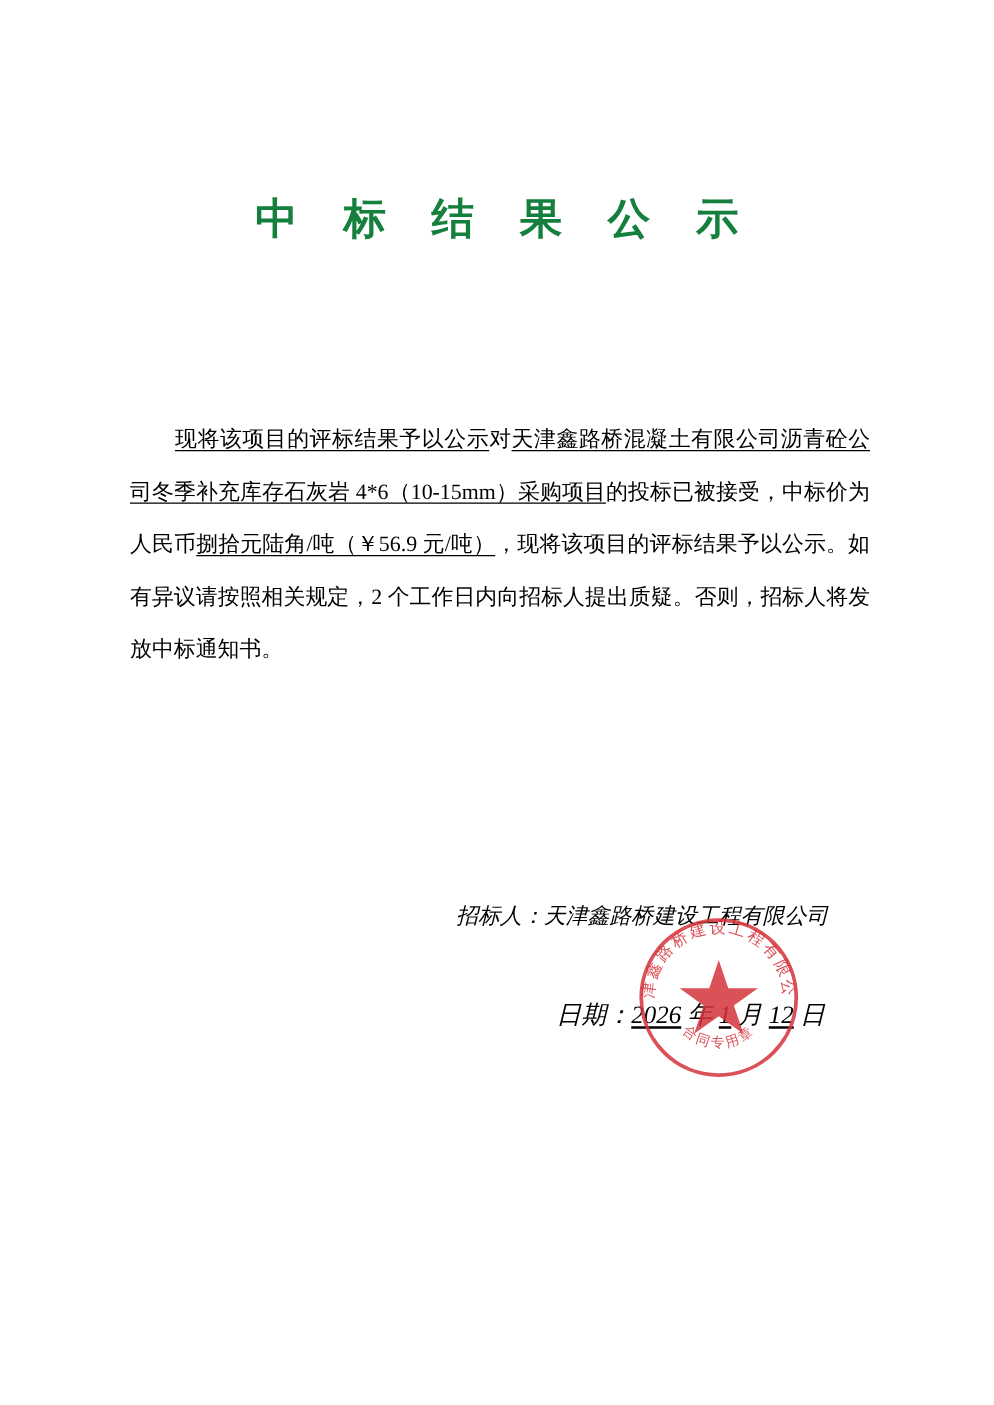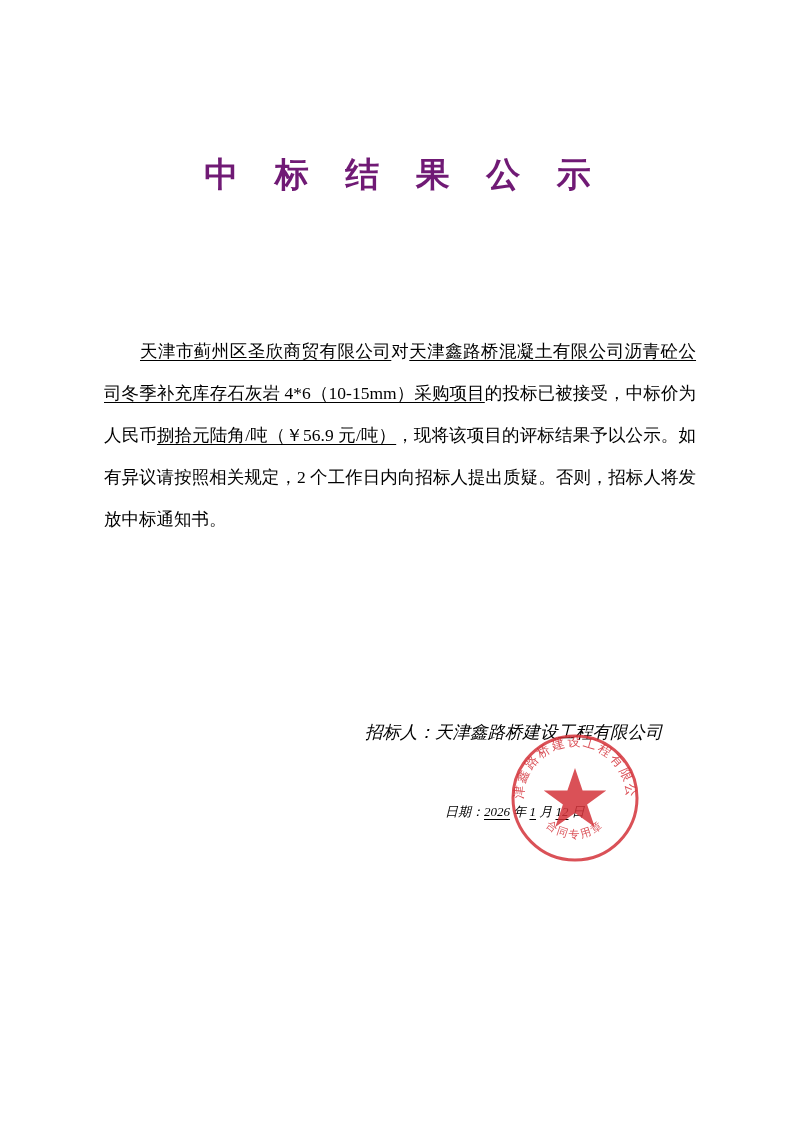--- a/index.html
+++ b/index.html
@@ -27,21 +27,21 @@
     position: absolute;
     top: 152px;
     left: 0;
     width: 795px;
     text-align: center;
     font-size: 34px;
     font-weight: bold;
     letter-spacing: 14px;
     text-indent: 14px;
     font-family: "Liberation Serif", "DejaVu Serif", serif;
-    color: #701a75;
+    color: #15803d;
   }
 
   
   .body-block {
     position: absolute;
     top: 330px;
     left: 104px;
     width: 592px;
   }
   .para {
@@ -65,21 +65,21 @@
     width: 592px;
     font-style: italic;
   }
   .sign-line {
     font-size: 17.5px;
     line-height: 40px;
     padding-left: 262px;
     white-space: nowrap;
   }
   .date-line {
-    font-size: 13px;
+    font-size: 20px;
     line-height: 40px;
     padding-left: 342px;
     margin-top: 40px;
     white-space: nowrap;
   }
 
   
   .seal {
     position: absolute;
     left: 505px;
@@ -92,21 +92,21 @@
 </style>
 </head>
 <body>
 
 <div class="page">
 
   <div class="doc-title">中 标 结 果 公 示</div>
 
   <div class="body-block">
     <div class="para">
-      <span class="u">天津市蓟州区圣欣商贸有限公司</span><span>对</span><span class="u">天津鑫路桥混凝土有限公司沥青砼公司冬季补充库存石灰岩 4*6（10-15mm）采购项目</span><span>的投标已被接受，中标价为人民币</span><span class="u">捌拾元陆角/吨（￥56.9 元/吨）</span><span>，现将该项目的评标结果予以公示。如有异议请按照相关规定，2 个工作日内向招标人提出质疑。否则，招标人将发放中标通知书。</span>
+      <span class="u">现将该项目的评标结果予以公示</span><span>对</span><span class="u">天津鑫路桥混凝土有限公司沥青砼公司冬季补充库存石灰岩 4*6（10-15mm）采购项目</span><span>的投标已被接受，中标价为人民币</span><span class="u">捌拾元陆角/吨（￥56.9 元/吨）</span><span>，现将该项目的评标结果予以公示。如有异议请按照相关规定，2 个工作日内向招标人提出质疑。否则，招标人将发放中标通知书。</span>
     </div>
   </div>
 
   <div class="sign-block">
     <div class="sign-line">
       <span>招标人：</span><span>天津鑫路桥建设工程有限公司</span>
     </div>
     <div class="date-line">
       <span>日期：</span><span class="u">2026</span>&nbsp;<span>年</span>&nbsp;<span class="u">1</span>&nbsp;<span>月</span>&nbsp;<span class="u">12</span>&nbsp;<span>日</span>
     </div>

